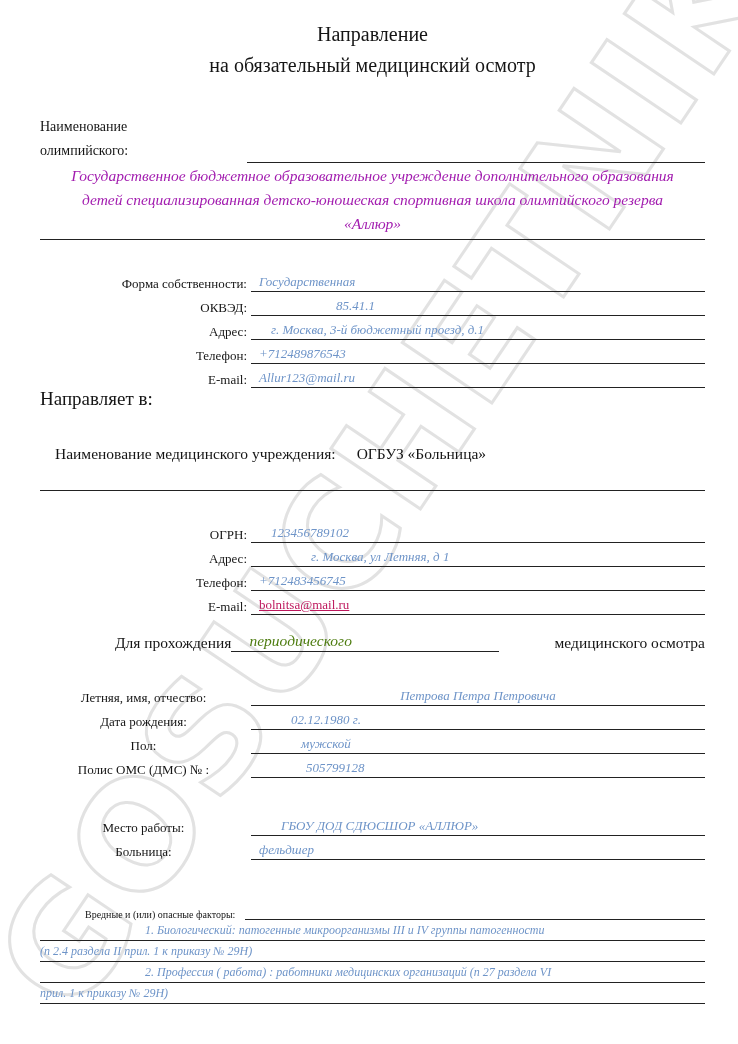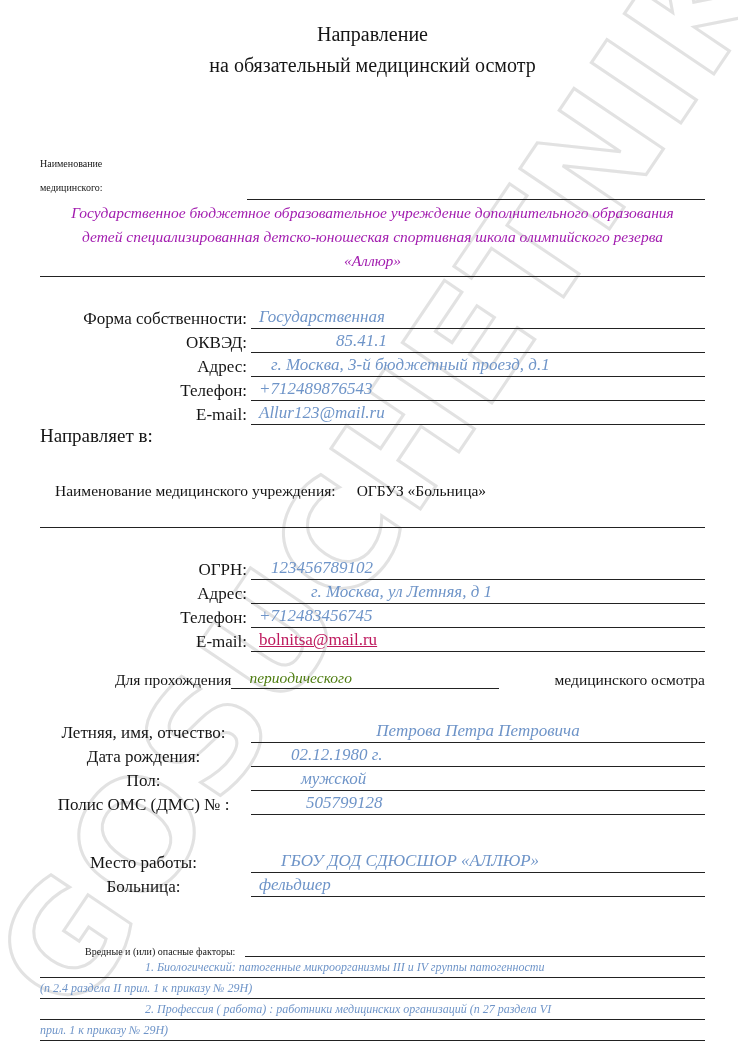--- a/index.html
+++ b/index.html
@@ -17,36 +17,36 @@
     font-family:"DejaVu Sans", sans-serif; font-weight:bold;
     font-size:148px; letter-spacing:4px; line-height:1;
     color:transparent; -webkit-text-stroke:3px #e2e2e2;
     z-index:0; user-select:none; white-space:nowrap;
   }
 
   .content { position:relative; z-index:1; padding:14px 33px 13px 40px; }
 
   .title { text-align:center; font-size:20px; line-height:31px; margin-top:5px; }
 
-  .frow { display:flex; align-items:flex-end; font-size:17px; height:24px; }
+  .frow { display:flex; align-items:flex-end; font-size:13px; height:24px; }
   .frow .lbl { width:207px; text-align:right; padding-right:4px; white-space:nowrap; }
   .frow .lblc { width:207px; text-align:center; padding-right:4px; white-space:nowrap; }
   .frow .val {
     flex:1; border-bottom:1px solid #222; font-style:italic;
     color:#6e94c8; padding-bottom:1px; white-space:nowrap; overflow:hidden;
   }
   .p8 {padding-left:8px;} .p15 {padding-left:15px;} .p20 {padding-left:20px;}
   .p30 {padding-left:30px;} .p40 {padding-left:40px;} .p50 {padding-left:50px;}
   .p55 {padding-left:55px;} .p60 {padding-left:60px;} .p85 {padding-left:85px;}
   .vcenter { text-align:center; }
   .v-link { font-style:normal; color:#be185d; text-decoration:underline; }
 
   
   .org-row { display:flex; align-items:flex-end; margin-top:34px; }
-  .org-label { width:207px; font-size:10px; line-height:24px;margin-top:37px; }
+  .org-label { width:207px; font-size:14px; line-height:24px; }
   .org-line { flex:1; border-bottom:1px solid #222; height:24px; }
   .org-value {
     border-bottom:1px solid #222; text-align:center; font-style:italic;
     color:#a21caf; font-size:15.5px; line-height:24px; padding:1px 20px 3px 20px;
   }
 
   .center-head { font-size:19px; }
 
   .med-row { display:flex; align-items:flex-end; font-size:15.5px; margin-top:29px; height:24px; }
   .med-row .mlbl { white-space:nowrap; padding-left:15px; }
@@ -80,21 +80,21 @@
   <div class="content">
 
     <div class="title">
       <div>Направление</div>
       <div>на обязательный медицинский осмотр</div>
     </div>
 
     <div class="org-row">
       <div class="org-label">
         <div>Наименование</div>
-        <div>медицинского:</div>
+        <div>олимпийского:</div>
       </div>
       <div class="org-line"></div>
     </div>
     <div class="org-value">Государственное бюджетное образовательное учреждение дополнительного образования детей специализированная детско-юношеская спортивная школа олимпийского резерва «Аллюр»</div>
 
     <div class="gap28"></div>
     <div class="frow">
       <div class="lbl">Форма собственности:</div>
       <div class="val p8">Государственная</div>
     </div>

